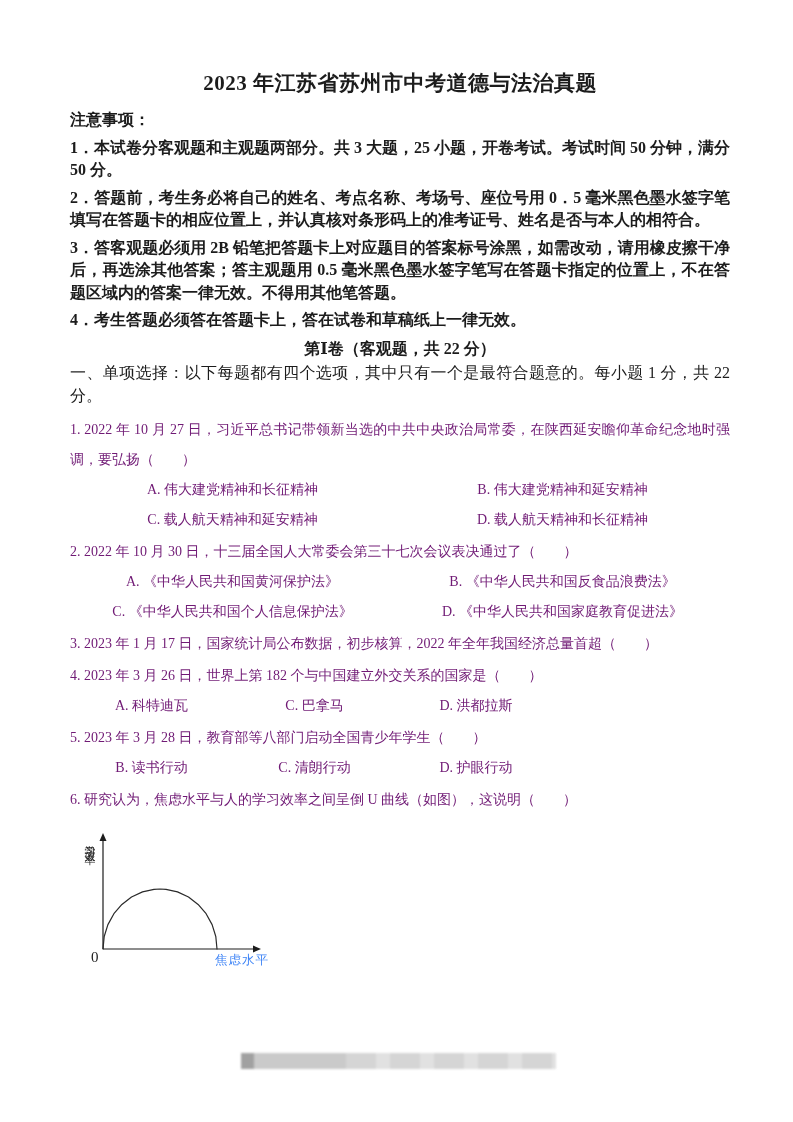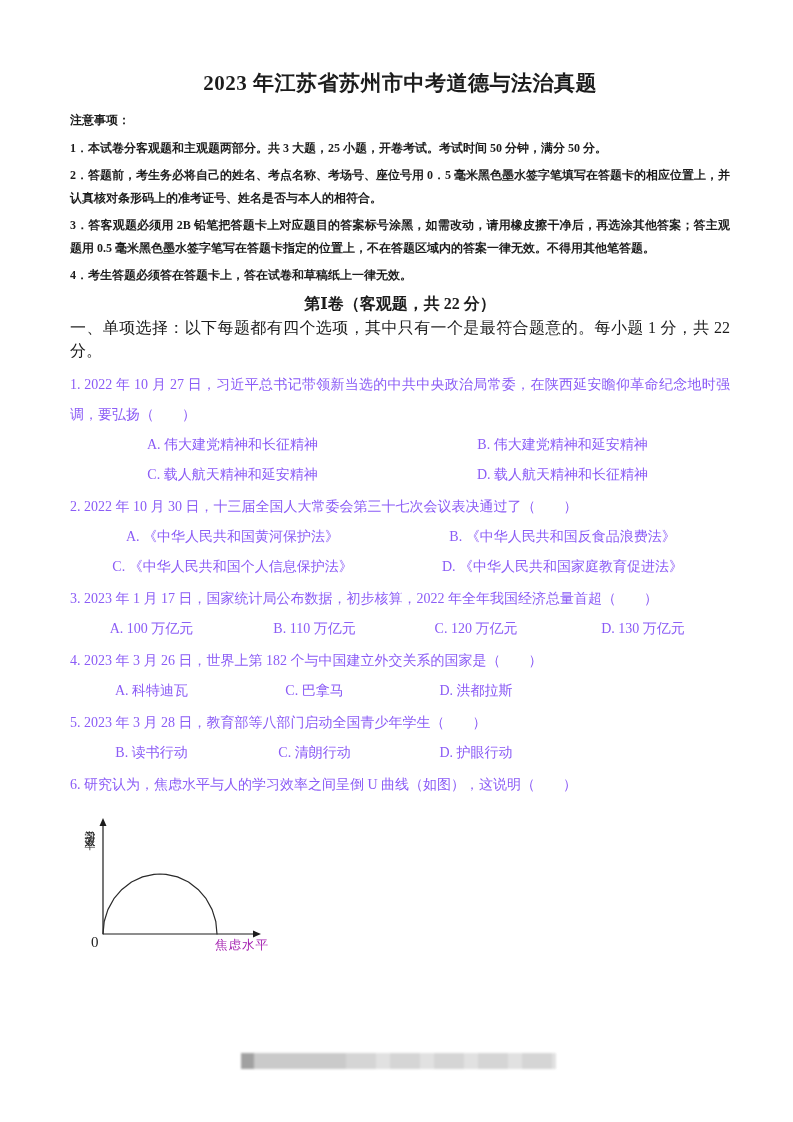--- a/index.html
+++ b/index.html
@@ -12,48 +12,48 @@
     font-family:"Liberation Serif","DejaVu Serif",serif;
     color:#1c1c1c;
     overflow:hidden;
     border-radius:20px;
   }
   .title{
     font-size:21px;font-weight:bold;text-align:center;
     margin:0 0 13px 0;line-height:26px;letter-spacing:0.5px;
   }
   .notice p{
-    margin:0 0 5px 0;font-weight:bold;font-size:12px;
+    margin:0 0 5px 0;font-weight:bold;font-size:16px;
     line-height:22.5px;text-align:justify;
   }
   .section-heading{
     text-align:center;font-weight:bold;font-size:16px;
     margin:2px 0 0 0;line-height:24px;
   }
   .part-heading{
     font-weight:normal;font-size:16px;line-height:23px;
     margin:0;text-align:justify;
   }
-  #questions{margin-top:8px;font-size:14px;color:#8b5cf6;}
+  #questions{margin-top:8px;font-size:14px;color:#701a75;}
   .question{margin-bottom:2px;}
   .stem{margin:0;line-height:30px;text-align:justify;}
   .options{display:grid;line-height:30px;text-align:center;}
   .cols-2{grid-template-columns:325px 1fr;}
   .cols-4{grid-template-columns:163px 163px 160px 1fr;}
   .option{white-space:nowrap;}
 
   .chart{position:relative;width:280px;height:150px;margin:16px 0 0 13px;}
   .chart svg{position:absolute;left:0;top:0;}
   .y-label{
     position:absolute;left:0;top:6px;
     writing-mode:vertical-rl;text-orientation:upright;
     font-size:11px;line-height:13px;letter-spacing:2.5px;color:#222;
   }
   .origin-label{position:absolute;left:8px;top:118px;font-size:15px;color:#222;}
-  .x-label{position:absolute;left:132px;top:121px;font-size:12.5px;letter-spacing:1px;color:#a21caf;}
+  .x-label{position:absolute;left:132px;top:121px;font-size:12.5px;letter-spacing:1px;color:#3b82f6;}
 
   .watermark{
     position:absolute;left:241px;top:1053px;width:315px;height:16px;
     display:flex;filter:blur(1.3px);opacity:0.92;
   }
   .wm-a{width:13px;background:#9a9a9a;}
   .wm-b{width:92px;background:#c6c6c6;}
   .wm-c{flex:1;background:repeating-linear-gradient(90deg,#d2d2d2 0 30px,#dfdfdf 30px 44px);}
 </style>
 </head>
@@ -90,26 +90,20 @@
     <div class="options cols-2">
           <span class="option">A. 《中华人民共和国黄河保护法》</span>
           <span class="option">B. 《中华人民共和国反食品浪费法》</span>
           <span class="option">C. 《中华人民共和国个人信息保护法》</span>
           <span class="option">D. 《中华人民共和国家庭教育促进法》</span>
         </div>
   </div>
 
   <div class="question">
     <p class="stem">3. 2023 年 1 月 17 日，国家统计局公布数据，初步核算，2022 年全年我国经济总量首超（　　）</p>
-    <div class="options cols-4">
-          <span class="option">A. 100 万亿元</span>
-          <span class="option">B. 110 万亿元</span>
-          <span class="option">C. 120 万亿元</span>
-          <span class="option">D. 130 万亿元</span>
-        </div>
   </div>
 
   <div class="question">
     <p class="stem">4. 2023 年 3 月 26 日，世界上第 182 个与中国建立外交关系的国家是（　　）</p>
     <div class="options cols-4">
           <span class="option">A. 科特迪瓦</span>
           <span class="option">C. 巴拿马</span>
           <span class="option">D. 洪都拉斯</span>
         </div>
   </div>

